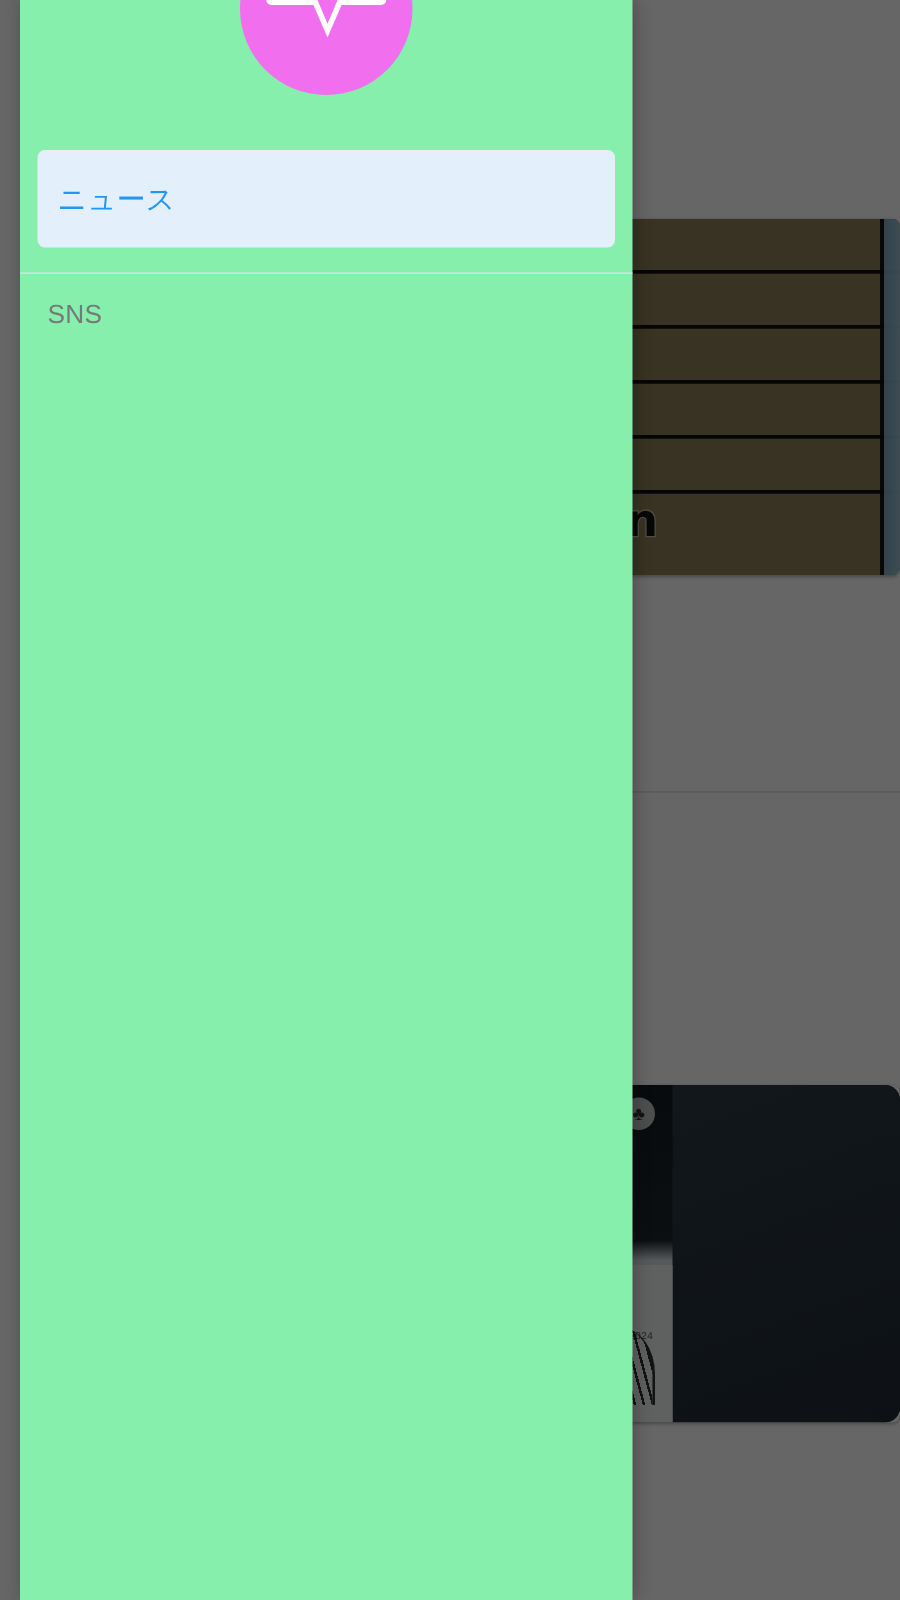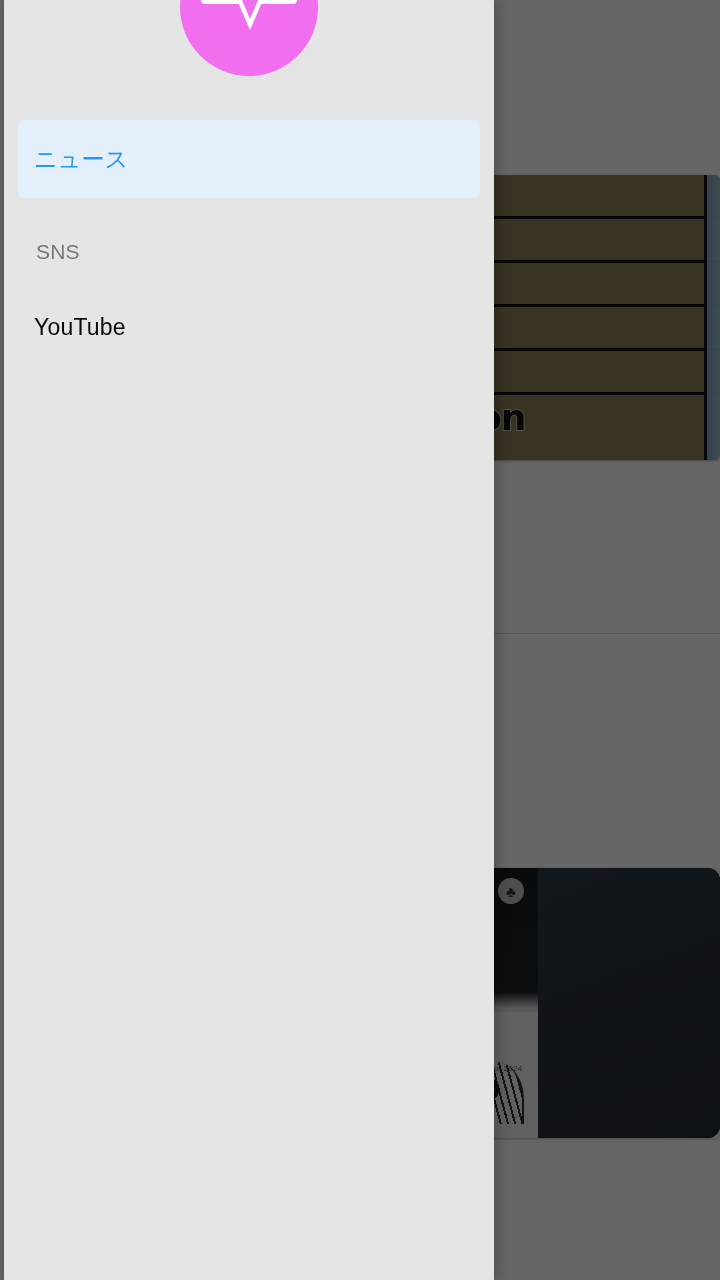--- a/index.html
+++ b/index.html
@@ -206,23 +206,23 @@
   
   #scrim {
     position: absolute;
     inset: 0;
     background: rgba(0,0,0,.60);
   }
 
   
   #drawer {
     position: absolute;
-    left: 4px; top: 0;
+    left: 16px; top: 0;
     width: 490px; height: 1280px;
-    background: #e5e5e5;
+    background: #86efac;
     box-shadow: 2px 0 14px rgba(0,0,0,.28);
     display: flex;
     flex-direction: column;
   }
 
   
   .drawer-header {
     position: relative;
     height: 120px;
     flex: 0 0 auto;
@@ -289,21 +289,21 @@
   }
   .nav-divider {
     height: 1px;
     background: #e2e2e2;
     margin: 20px 0 0 0;
   }
   .nav-group-label {
     display: flex;
     align-items: center;
     height: 66px;
-    padding: 0 32px;
+    padding: 0 22px;
     font-size: 21px;
     color: #787878;
     letter-spacing: .2px;
   }
   .nav-item.sub { height: 84px; }
 
   .drawer-spacer { flex: 1 1 auto; }
 </style>
 </head>
 <body>
@@ -397,21 +397,18 @@
         <span>ニュース</span>
       </div>
     </div>
 
     <div class="nav-divider"></div>
 
     <div class="nav-section">
       <div class="nav-group-label">
         <span>SNS</span>
       </div>
-      <div class="nav-item sub">
-        <span>YouTube</span>
-      </div>
     </div>
 
     <div class="drawer-spacer"></div>
   </div>
 
 </div>
 
 </body></html>

